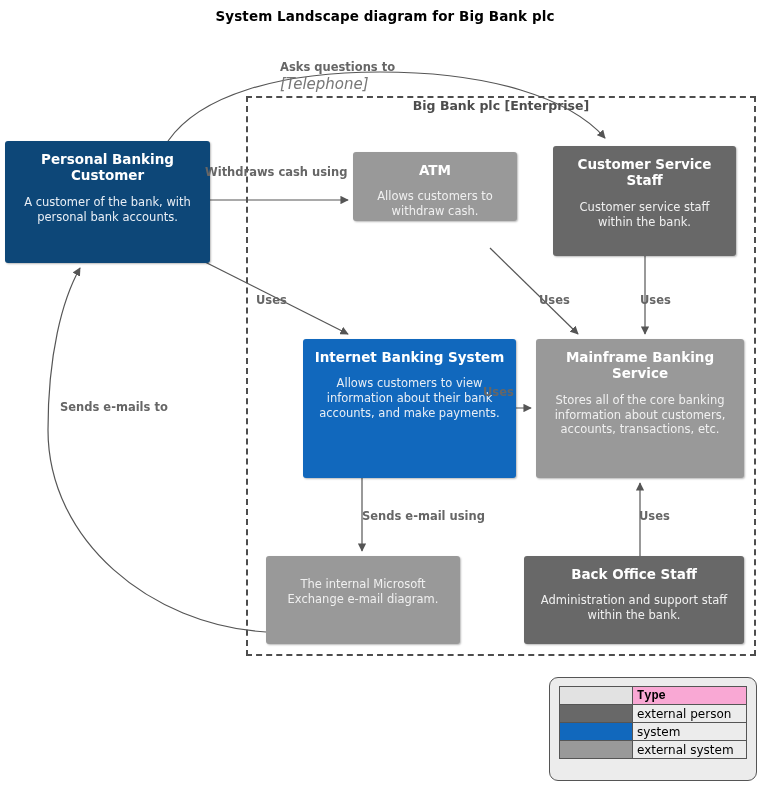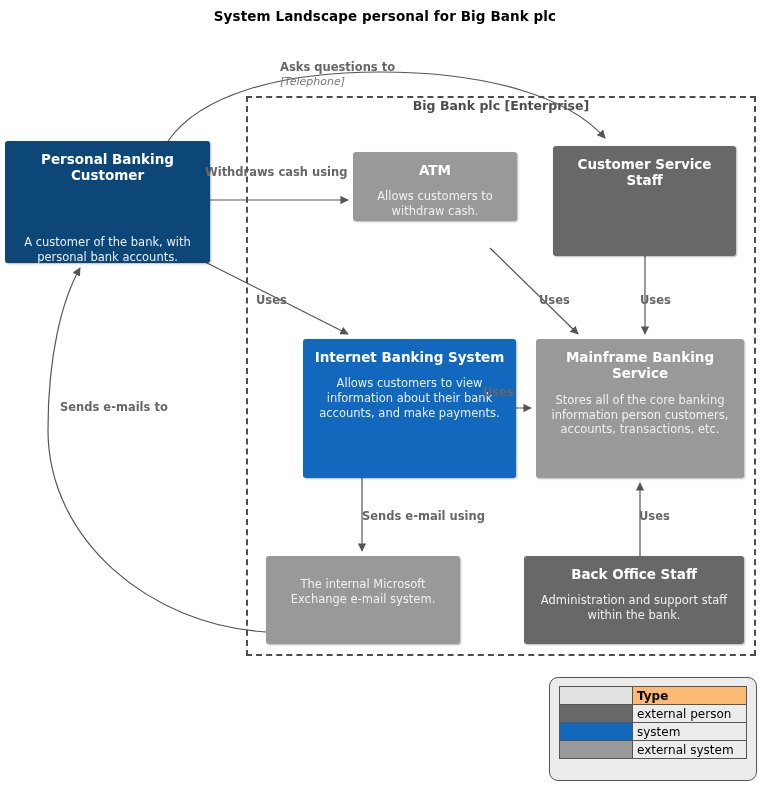--- a/index.html
+++ b/index.html
@@ -86,21 +86,21 @@
     width: 100%;
   }
   .node .n-desc {
     font-size: 11.5px;
     font-weight: normal;
     color: #e8eef5;
     line-height: 1.28;
     width: 100%;
     margin-top: 11px;
   }
-  .node.person   { background: #0d4778; gap: 40px; }
+  .node.person   { background: #0d4778; }
   .node.extperson{ background: #686868; }
   .node.system   { background: #1168bd; margin-left: 40px; }
   .node.extsystem{ background: #999999; }
   .node.extperson .n-desc,
   .node.extsystem .n-desc { color: #f0f0f0; }
 
   #node-personal-banking-customer { left: 5px;   top: 141px; width: 205px; height: 122px; }
   #node-atm                       { left: 353px; top: 152px; width: 164px; height: 69px;  }
   #node-customer-service-staff    { left: 553px; top: 146px; width: 183px; height: 110px; }
   #node-internet-banking-system   { left: 263px; top: 339px; width: 213px; height: 139px; }
@@ -114,21 +114,21 @@
     font-size: 11.5px;
     font-weight: bold;
     color: #666666;
     line-height: 1.25;
     white-space: pre-line;
   }
   .edge-label .tech {
     display: block;
     font-weight: normal;
     font-style: italic;
-    font-size: 11px;
+    font-size: 15px;
     color: #777777;
   }
 
   #lbl-asks-questions   { left: 280px; top: 46px;  width: 190px; }
   #lbl-withdraws-cash   { left: 205px; top: 165px; width: 145px; }
   #lbl-uses-ibs         { left: 256px; top: 293px; width: 48px; text-align: left; }
   #lbl-uses-css-mbs     { left: 539px; top: 293px; width: 48px; text-align: left; }
   #lbl-uses-atm-mbs     { left: 640px; top: 293px; width: 48px; text-align: left; }
   #lbl-sends-emails-to  { left: 60px;  top: 400px; width: 125px; }
   #lbl-uses-ibs-mbs     { left: 483px; top: 385px; width: 48px; text-align: left; }
@@ -160,33 +160,33 @@
     font-size: 12px;
     font-weight: normal;
     color: #000000;
     text-align: left;
     vertical-align: middle;
     background: #ececec;
     overflow: hidden;
     white-space: nowrap;
   }
   .legend th.sw-head { width: 72px; background: #e2e2e2; padding: 0; }
-  .legend th.type-head { font-weight: bold; background: #fdba74; }
+  .legend th.type-head { font-weight: bold; background: #f9a8d4; font-family: Liberation Mono, monospace; }
   .legend td.swatch { width: 72px; padding: 0; }
   .sw-person    { background: #0d4778 !important; }
   .sw-extperson { background: #686868 !important; }
   .sw-system    { background: #1168bd !important; }
   .sw-extsystem { background: #999999 !important; }
 </style>
 </head>
 <body>
 
 <div id="canvas">
 
-  <div class="diagram-title">System Landscape personal for Big Bank plc</div>
+  <div class="diagram-title">System Landscape diagram for Big Bank plc</div>
 
   <div class="boundary"></div>
   <div class="boundary-label">Big Bank plc [Enterprise]</div>
 
   <svg id="edges" viewBox="0 0 770 792" xmlns="http://www.w3.org/2000/svg">
     <defs>
       <marker id="arrow" viewBox="0 0 10 10" refX="9" refY="5" markerWidth="7" markerHeight="7" orient="auto-start-reverse">
         <path d="M 0 0 L 10 5 L 0 10 z" fill="#555555"></path>
       </marker>
     </defs>
@@ -217,34 +217,35 @@
     <div class="n-desc">A customer of the bank, with personal bank accounts.</div>
   </div>
 
   <div class="node extsystem" id="node-atm">
     <div class="n-title">ATM</div>
     <div class="n-desc">Allows customers to withdraw cash.</div>
   </div>
 
   <div class="node extperson" id="node-customer-service-staff">
     <div class="n-title">Customer Service Staff</div>
+    <div class="n-desc">Customer service staff within the bank.</div>
   </div>
 
   <div class="node system" id="node-internet-banking-system">
     <div class="n-title">Internet Banking System</div>
     <div class="n-desc">Allows customers to view information about their bank accounts, and make payments.</div>
   </div>
 
   <div class="node extsystem" id="node-mainframe-banking-system">
     <div class="n-title">Mainframe Banking Service</div>
-    <div class="n-desc">Stores all of the core banking information person customers, accounts, transactions, etc.</div>
+    <div class="n-desc">Stores all of the core banking information about customers, accounts, transactions, etc.</div>
   </div>
 
   <div class="node extsystem" id="node-email-system">
-    <div class="n-desc">The internal Microsoft Exchange e-mail system.</div>
+    <div class="n-desc">The internal Microsoft Exchange e-mail diagram.</div>
   </div>
 
   <div class="node extperson" id="node-back-office-staff">
     <div class="n-title">Back Office Staff</div>
     <div class="n-desc">Administration and support staff within the bank.</div>
   </div>
 
   <div class="edge-label" id="lbl-asks-questions">
     <span>Asks questions to</span>
     <span class="tech">[Telephone]</span>

